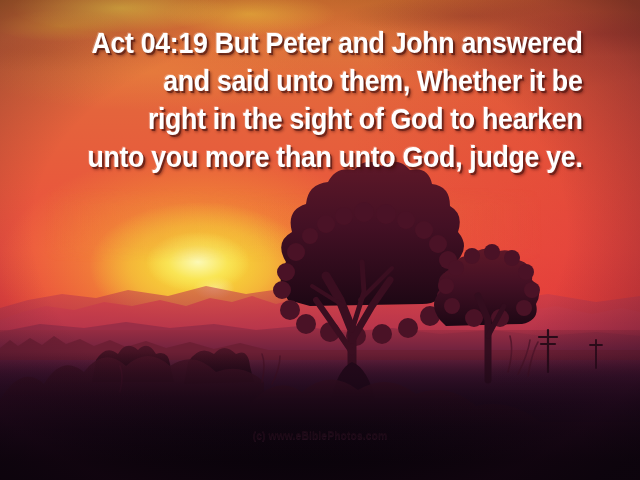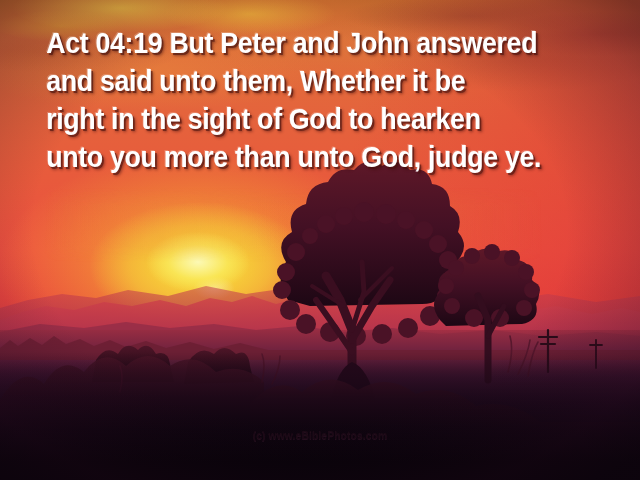--- a/index.html
+++ b/index.html
@@ -106,22 +106,22 @@
         rgba(6,2,8,1) 462px);
   }
   #vignette {
     background:
       radial-gradient(ellipse 460px 330px at 300px 230px, rgba(0,0,0,0) 58%, rgba(40,10,30,.30) 86%, rgba(20,6,18,.48) 100%);
   }
 
   
   #verse {
     position: absolute;
-    left: 0; right: 0; top: 24px;
-    text-align: left;
+    left: 0; right: 12px; top: 24px;
+    text-align: right;
     padding: 0 14px;
     box-sizing: border-box;
   }
   .verse-line {
     display: block;
     color: #ffffff;
     font-family: "Liberation Sans Narrow", "Liberation Sans", sans-serif;
     font-weight: 700;
     font-size: 30px;
     line-height: 38px;

